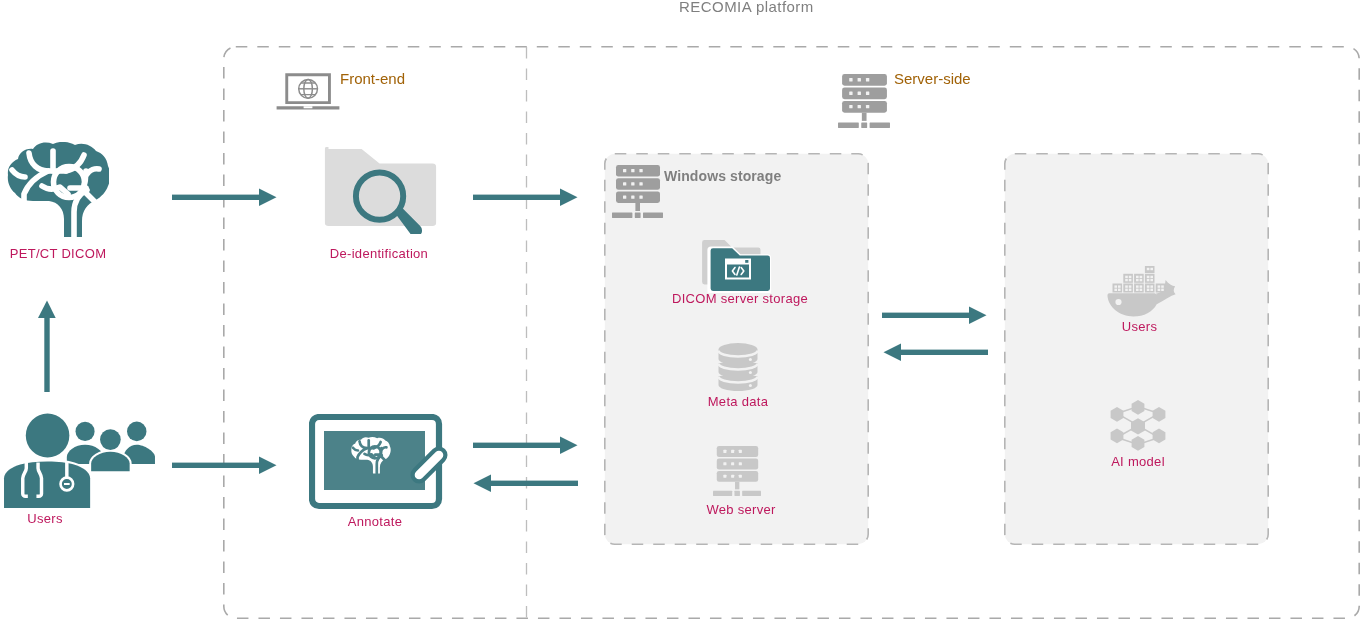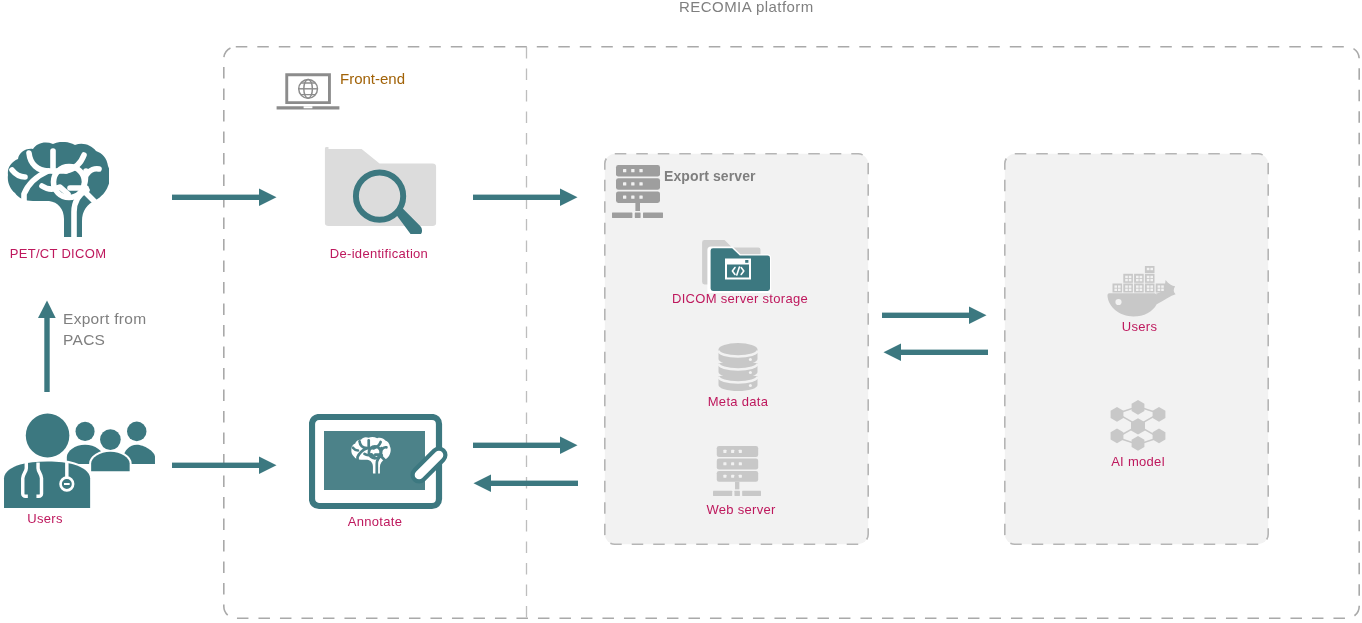--- a/index.html
+++ b/index.html
@@ -340,28 +340,36 @@
         <g fill="none" stroke="#8c8c8c" stroke-width="1.45">
           <circle cx="32.1" cy="18.8" r="9.4"></circle>
           <ellipse cx="32.1" cy="18.8" rx="4.3" ry="9.4"></ellipse>
           <path d="M22.7 18.8 h18.8"></path>
           <path d="M25.1 13 h14 M25.1 24.6 h14"></path>
         </g>
       </svg>
     </span>
     <span class="zlabel">Front-end</span>
   </div>
+  <div class="abs" id="zone-serverside">
+    <span class="zicon">
+      <svg width="52" height="54" viewBox="0 0 51 53" style="color:#9e9e9e">
+          <use href="#sym-server"></use>
+        </svg>
+    </span>
+    <span class="zlabel">Server-side</span>
+  </div>
 
   <div class="panel" id="panel-windows">
     <span class="panel-icon">
       <svg width="51" height="53" viewBox="0 0 51 53" style="color:#9e9e9e">
           <use href="#sym-server"></use>
         </svg>
     </span>
-    <span class="panel-title">Export server</span>
+    <span class="panel-title">Windows storage</span>
   </div>
 
 
   <div class="node" id="node-petct">
     <span class="node-icon">
       <svg width="102" height="96" viewBox="0 0 102 96" style="color:#3c7880">
           <use href="#sym-brain"></use>
         </svg>
     </span>
     <span class="node-label">PET/CT DICOM</span>
@@ -477,18 +485,14 @@
         <path d="M901 343.5 L883.5 352.3 L901 361 Z"></path>
       </g>
 
       <g>
         <rect x="44.3" y="316" width="5.4" height="76"></rect>
         <path d="M38 318 L47 300.5 L55.7 318 Z"></path>
       </g>
     </g>
   </svg>
 
-  <div class="abs edge-label" id="label-export">
-    <div>Export from</div>
-    <div>PACS</div>
-  </div>
 
 </div>
 
 </body></html>

